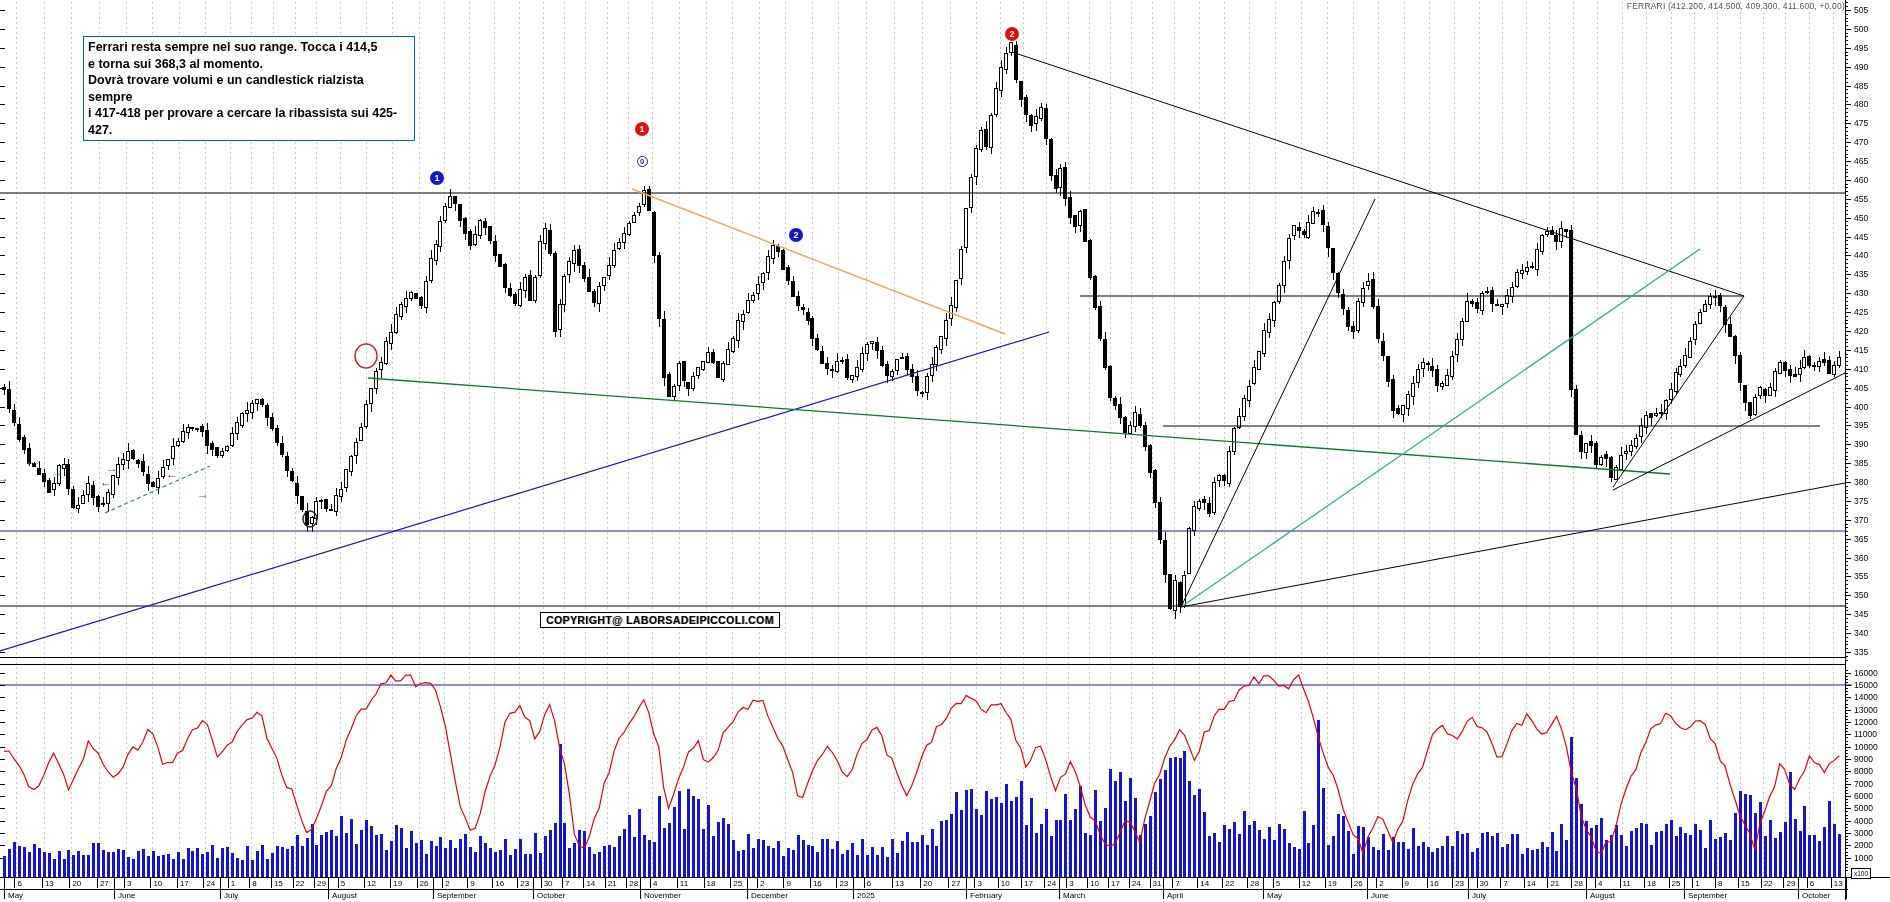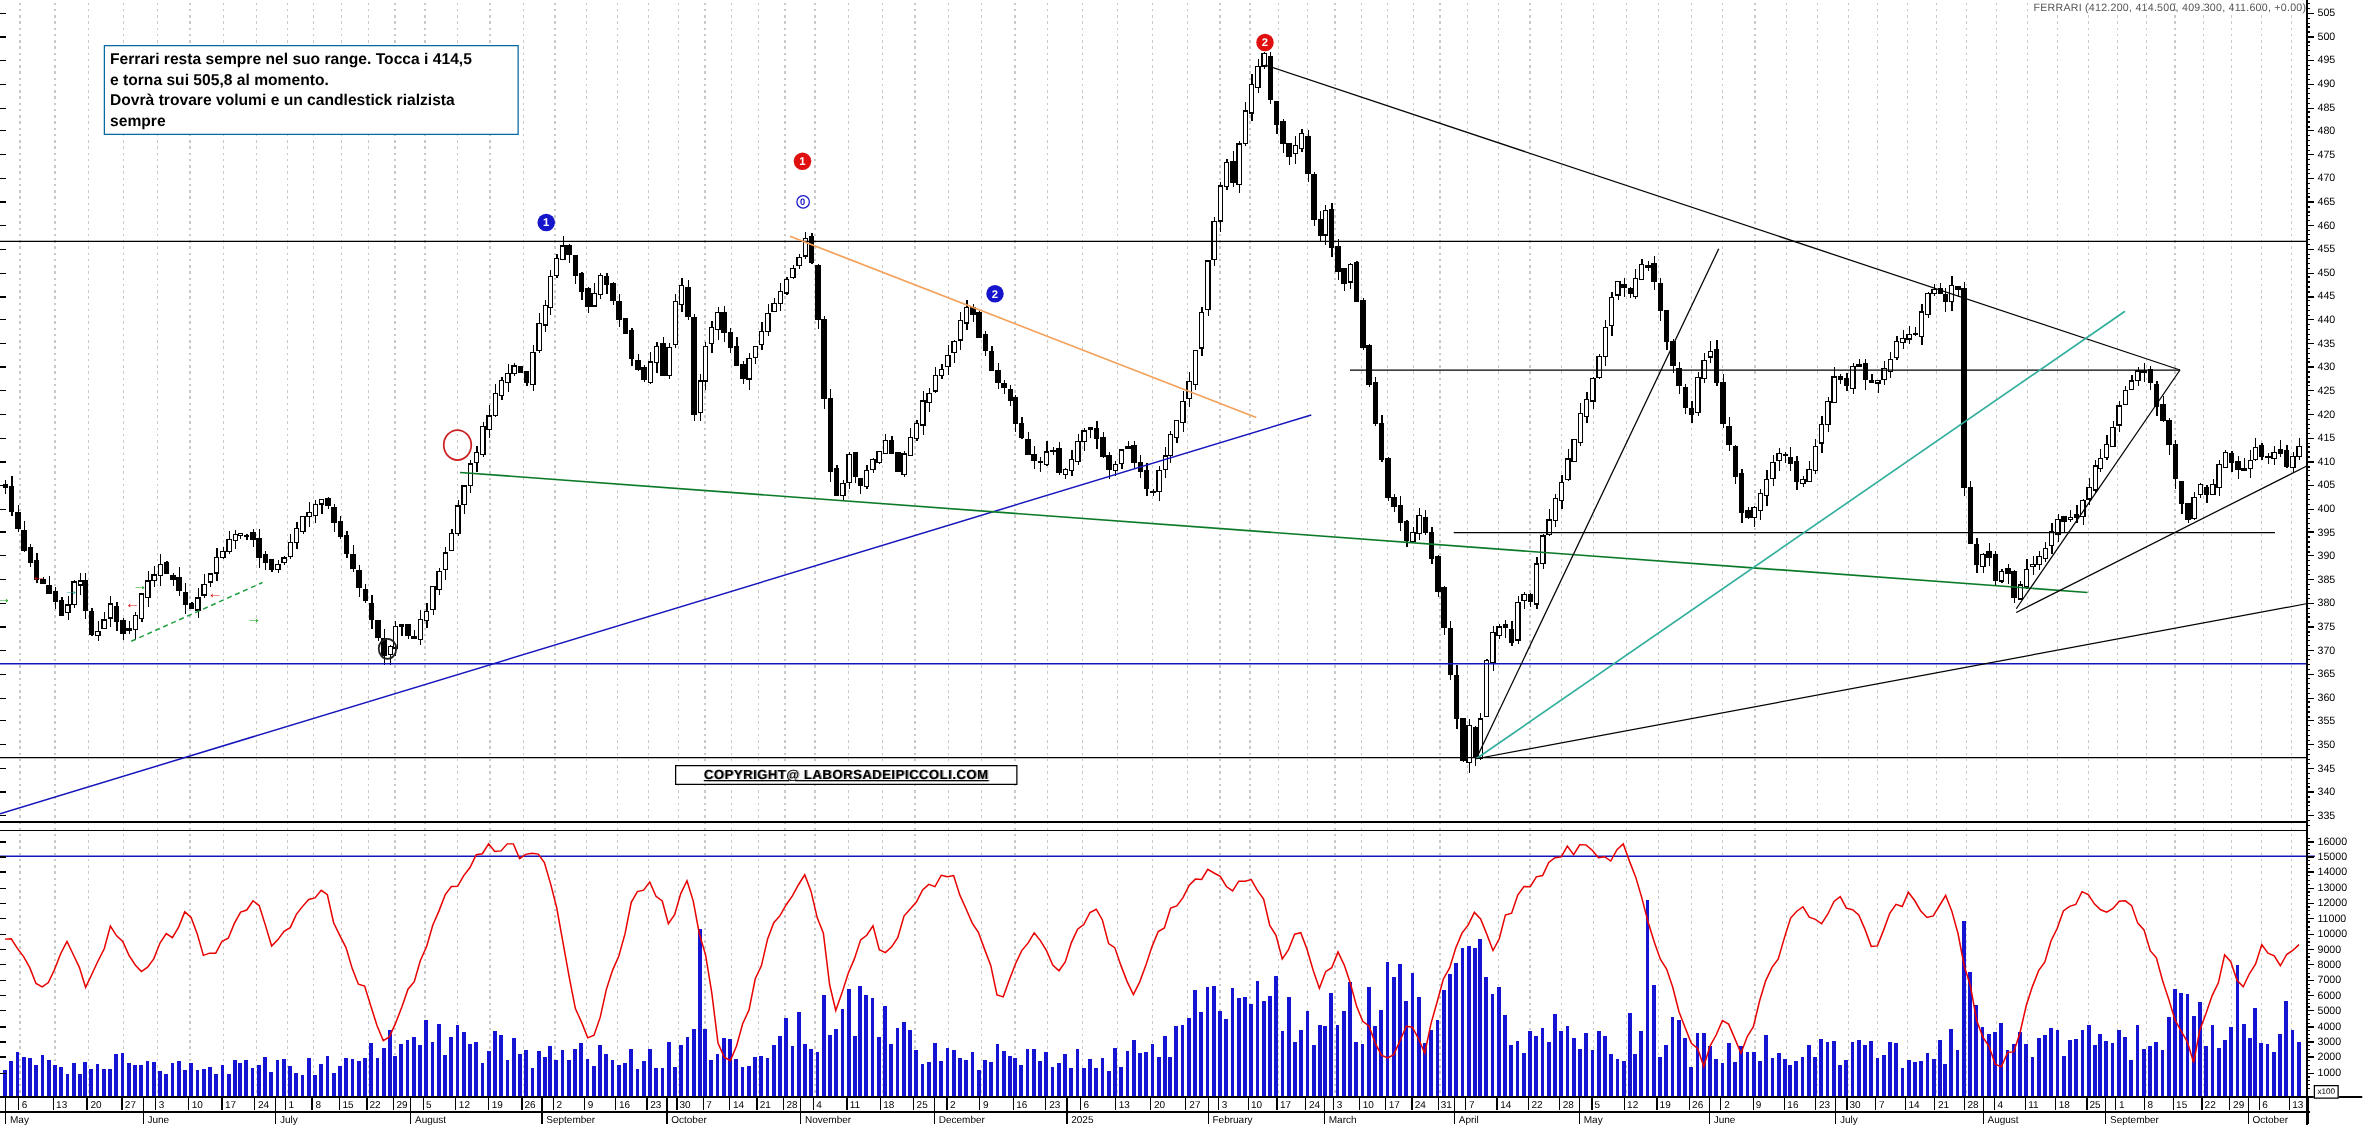--- a/index.html
+++ b/index.html
@@ -5,22 +5,22 @@
   html,body{margin:0;padding:0;background:#fff;}
   .stage{position:relative;width:1890px;height:902px;background:#fff;overflow:hidden;
          font-family:"Liberation Sans",sans-serif;}
   svg{position:absolute;left:0;top:0;}
   .title{position:absolute;left:0;top:1px;width:1845px;text-align:right;
          font-size:8.5px;color:#555;letter-spacing:.2px;}
   .annot{position:absolute;left:83px;top:36px;width:322px;background:#fff;
          border:1px solid #0369a1;padding:2px 4px;font-size:12.5px;font-weight:bold;
          line-height:16.5px;color:#000;}
   .copyright{position:absolute;left:540px;top:612px;background:#fff;border:1px solid #000;
-         padding:1px 22px;font-size:10.5px;font-weight:bold;letter-spacing:.4px;
-         text-shadow:1px 0 #999;text-decoration:underline;}
+         padding:1px 5px;font-size:10.5px;font-weight:bold;letter-spacing:.4px;
+         text-shadow:1px 0 #999;}
   .x100{position:absolute;left:1851px;top:868px;border:1px solid #000;background:#fff;
          font-size:6.5px;padding:0 2px;line-height:9px;}
   .marker{position:absolute;border-radius:50%;text-align:center;font-weight:bold;
          box-sizing:border-box;}
   .marker.filled{width:14px;height:14px;line-height:14px;font-size:9px;color:#fff;}
   .marker.outline{width:11px;height:11px;line-height:9px;font-size:7.5px;background:#fff;}
 </style>
 </head>
 <body>
 
@@ -1782,22 +1782,23 @@
         <text x="1371" y="898" font-size="8" font-family="Liberation Sans, sans-serif" fill="#000" text-anchor="start">June</text>
         <text x="1472" y="898" font-size="8" font-family="Liberation Sans, sans-serif" fill="#000" text-anchor="start">July</text>
         <text x="1590" y="898" font-size="8" font-family="Liberation Sans, sans-serif" fill="#000" text-anchor="start">August</text>
         <text x="1688" y="898" font-size="8" font-family="Liberation Sans, sans-serif" fill="#000" text-anchor="start">September</text>
         <text x="1802" y="898" font-size="8" font-family="Liberation Sans, sans-serif" fill="#000" text-anchor="start">October</text>
       </g>
     </svg>
   <div class="title">FERRARI (412.200, 414.500, 409.300, 411.600, +0.00)</div>
   <div class="annot">
     <div>Ferrari resta sempre nel suo range. Tocca i 414,5</div>
-    <div>e torna sui 505,8 al momento.</div>
+    <div>e torna sui 368,3 al momento.</div>
     <div>Dovrà trovare volumi e un candlestick rialzista sempre</div>
+    <div>i 417-418 per provare a cercare la ribassista sui 425-427.</div>
   </div>
   <div class="copyright">COPYRIGHT@ LABORSADEIPICCOLI.COM</div>
   <div class="x100">x100</div>
   <div id="markers">
       <div class="marker filled" style="background: rgb(21, 21, 204); left: 430px; top: 171px;">1</div>
       <div class="marker outline" style="border: 1.5px solid rgb(21, 21, 204); color: rgb(21, 21, 204); left: 636.5px; top: 155.5px;">0</div>
       <div class="marker filled" style="background: rgb(224, 16, 16); left: 635px; top: 122px;">1</div>
       <div class="marker filled" style="background: rgb(21, 21, 204); left: 789px; top: 228px;">2</div>
       <div class="marker filled" style="background: rgb(224, 16, 16); left: 1005px; top: 27px;">2</div>
     </div>

